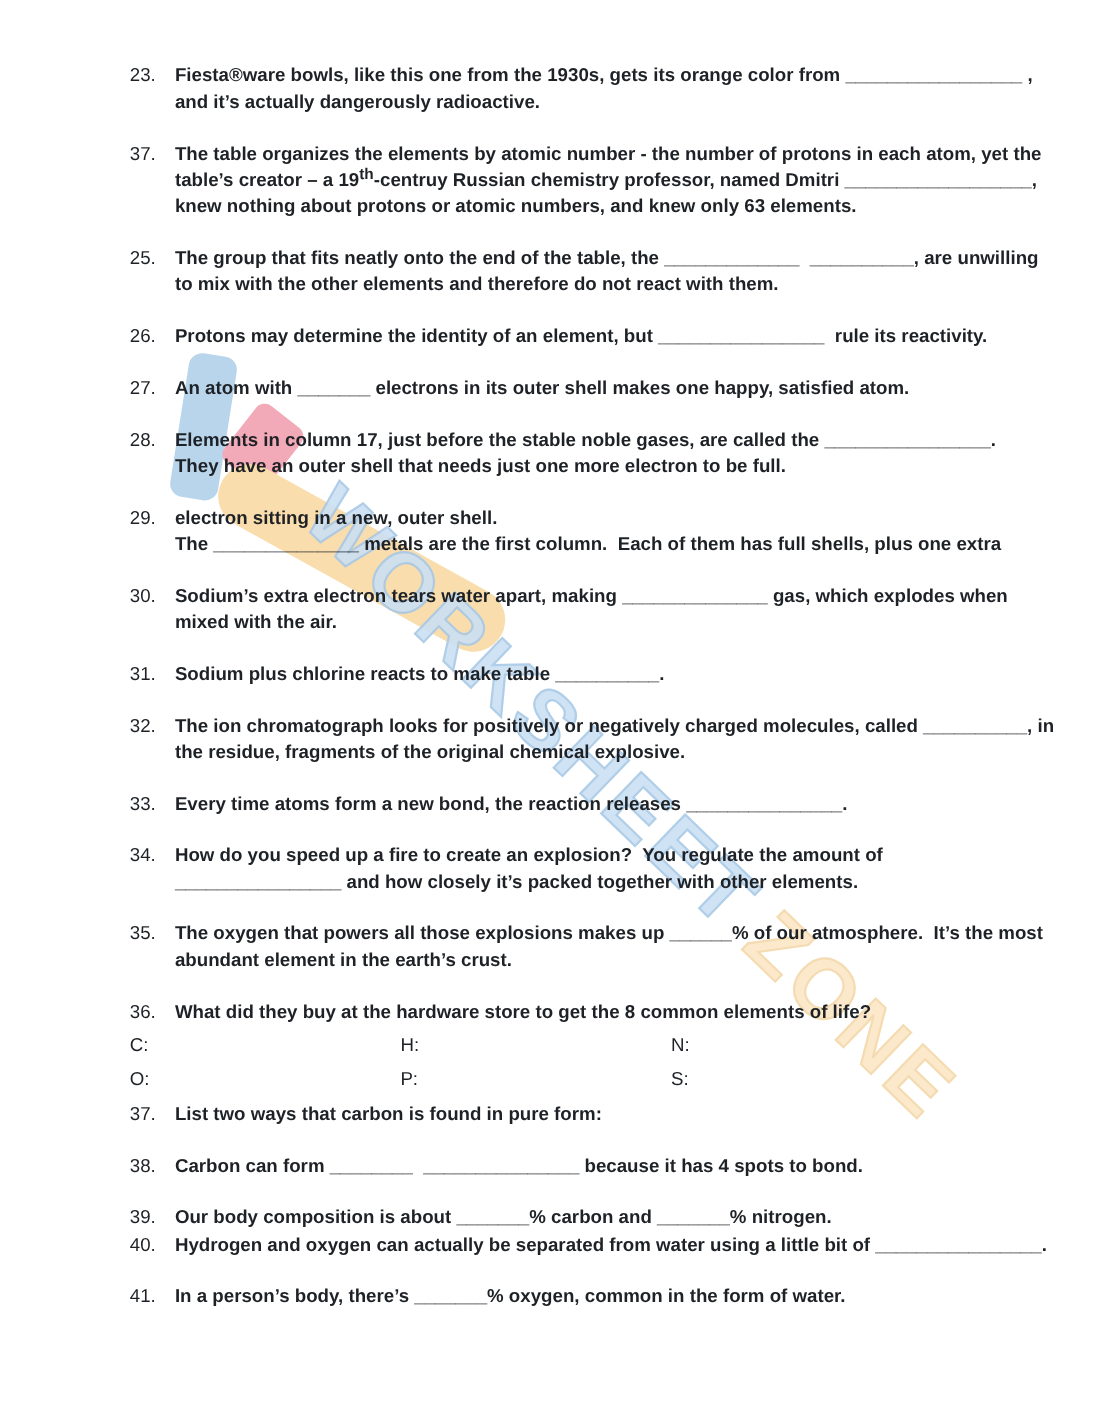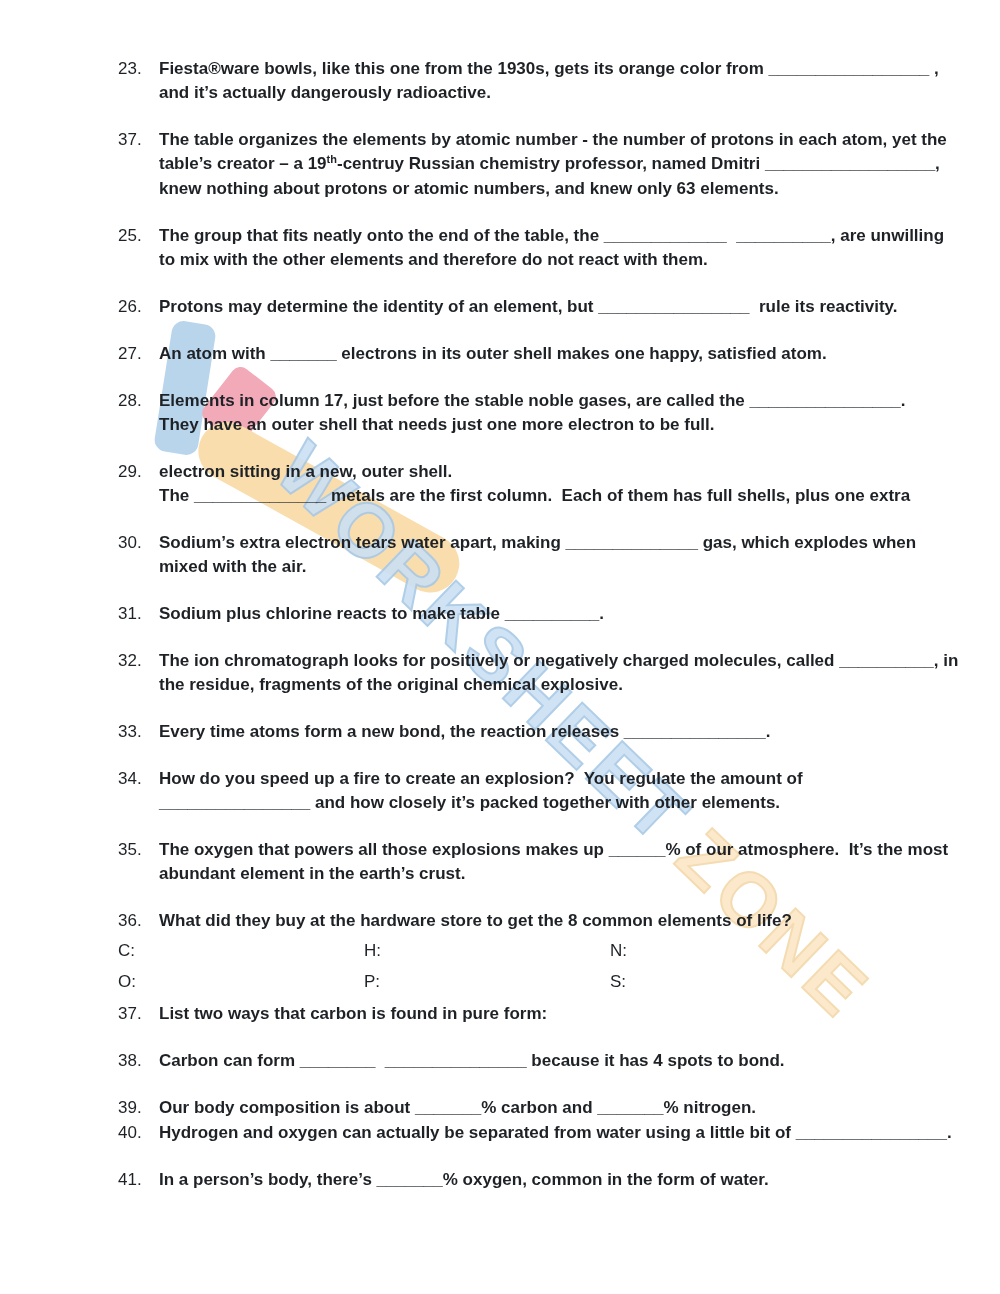--- a/index.html
+++ b/index.html
@@ -56,21 +56,21 @@
   .content > :nth-child(14) { margin-bottom: 6px; align-items: center; }  
   .content > :nth-child(15) { margin-bottom: 7px; }  
   .content > :nth-child(16) { margin-bottom: 8px; }  
   .content > :nth-child(19) { margin-bottom: 1px; justify-content: center; }  
   .content > :last-child { margin-bottom: 0; }
 
   .question { display: flex; align-items: flex-start; }
   .qnum { flex: 0 0 30px; white-space: pre; }
   .qlines { flex: 1 1 auto; min-width: 0; }
   .qline { white-space: pre; font-weight: bold; }
-  .sup { font-size: 11px; position: relative; top: -6px; }
+  .sup { font-size: 14px; position: relative; top: -6px; }
 
   .element-row { display: flex; }
   .element-cell { flex: 0 0 235px; white-space: pre; }
 </style>
 </head>
 <body>
 
 <div class="page">
 
   <div class="watermark">

